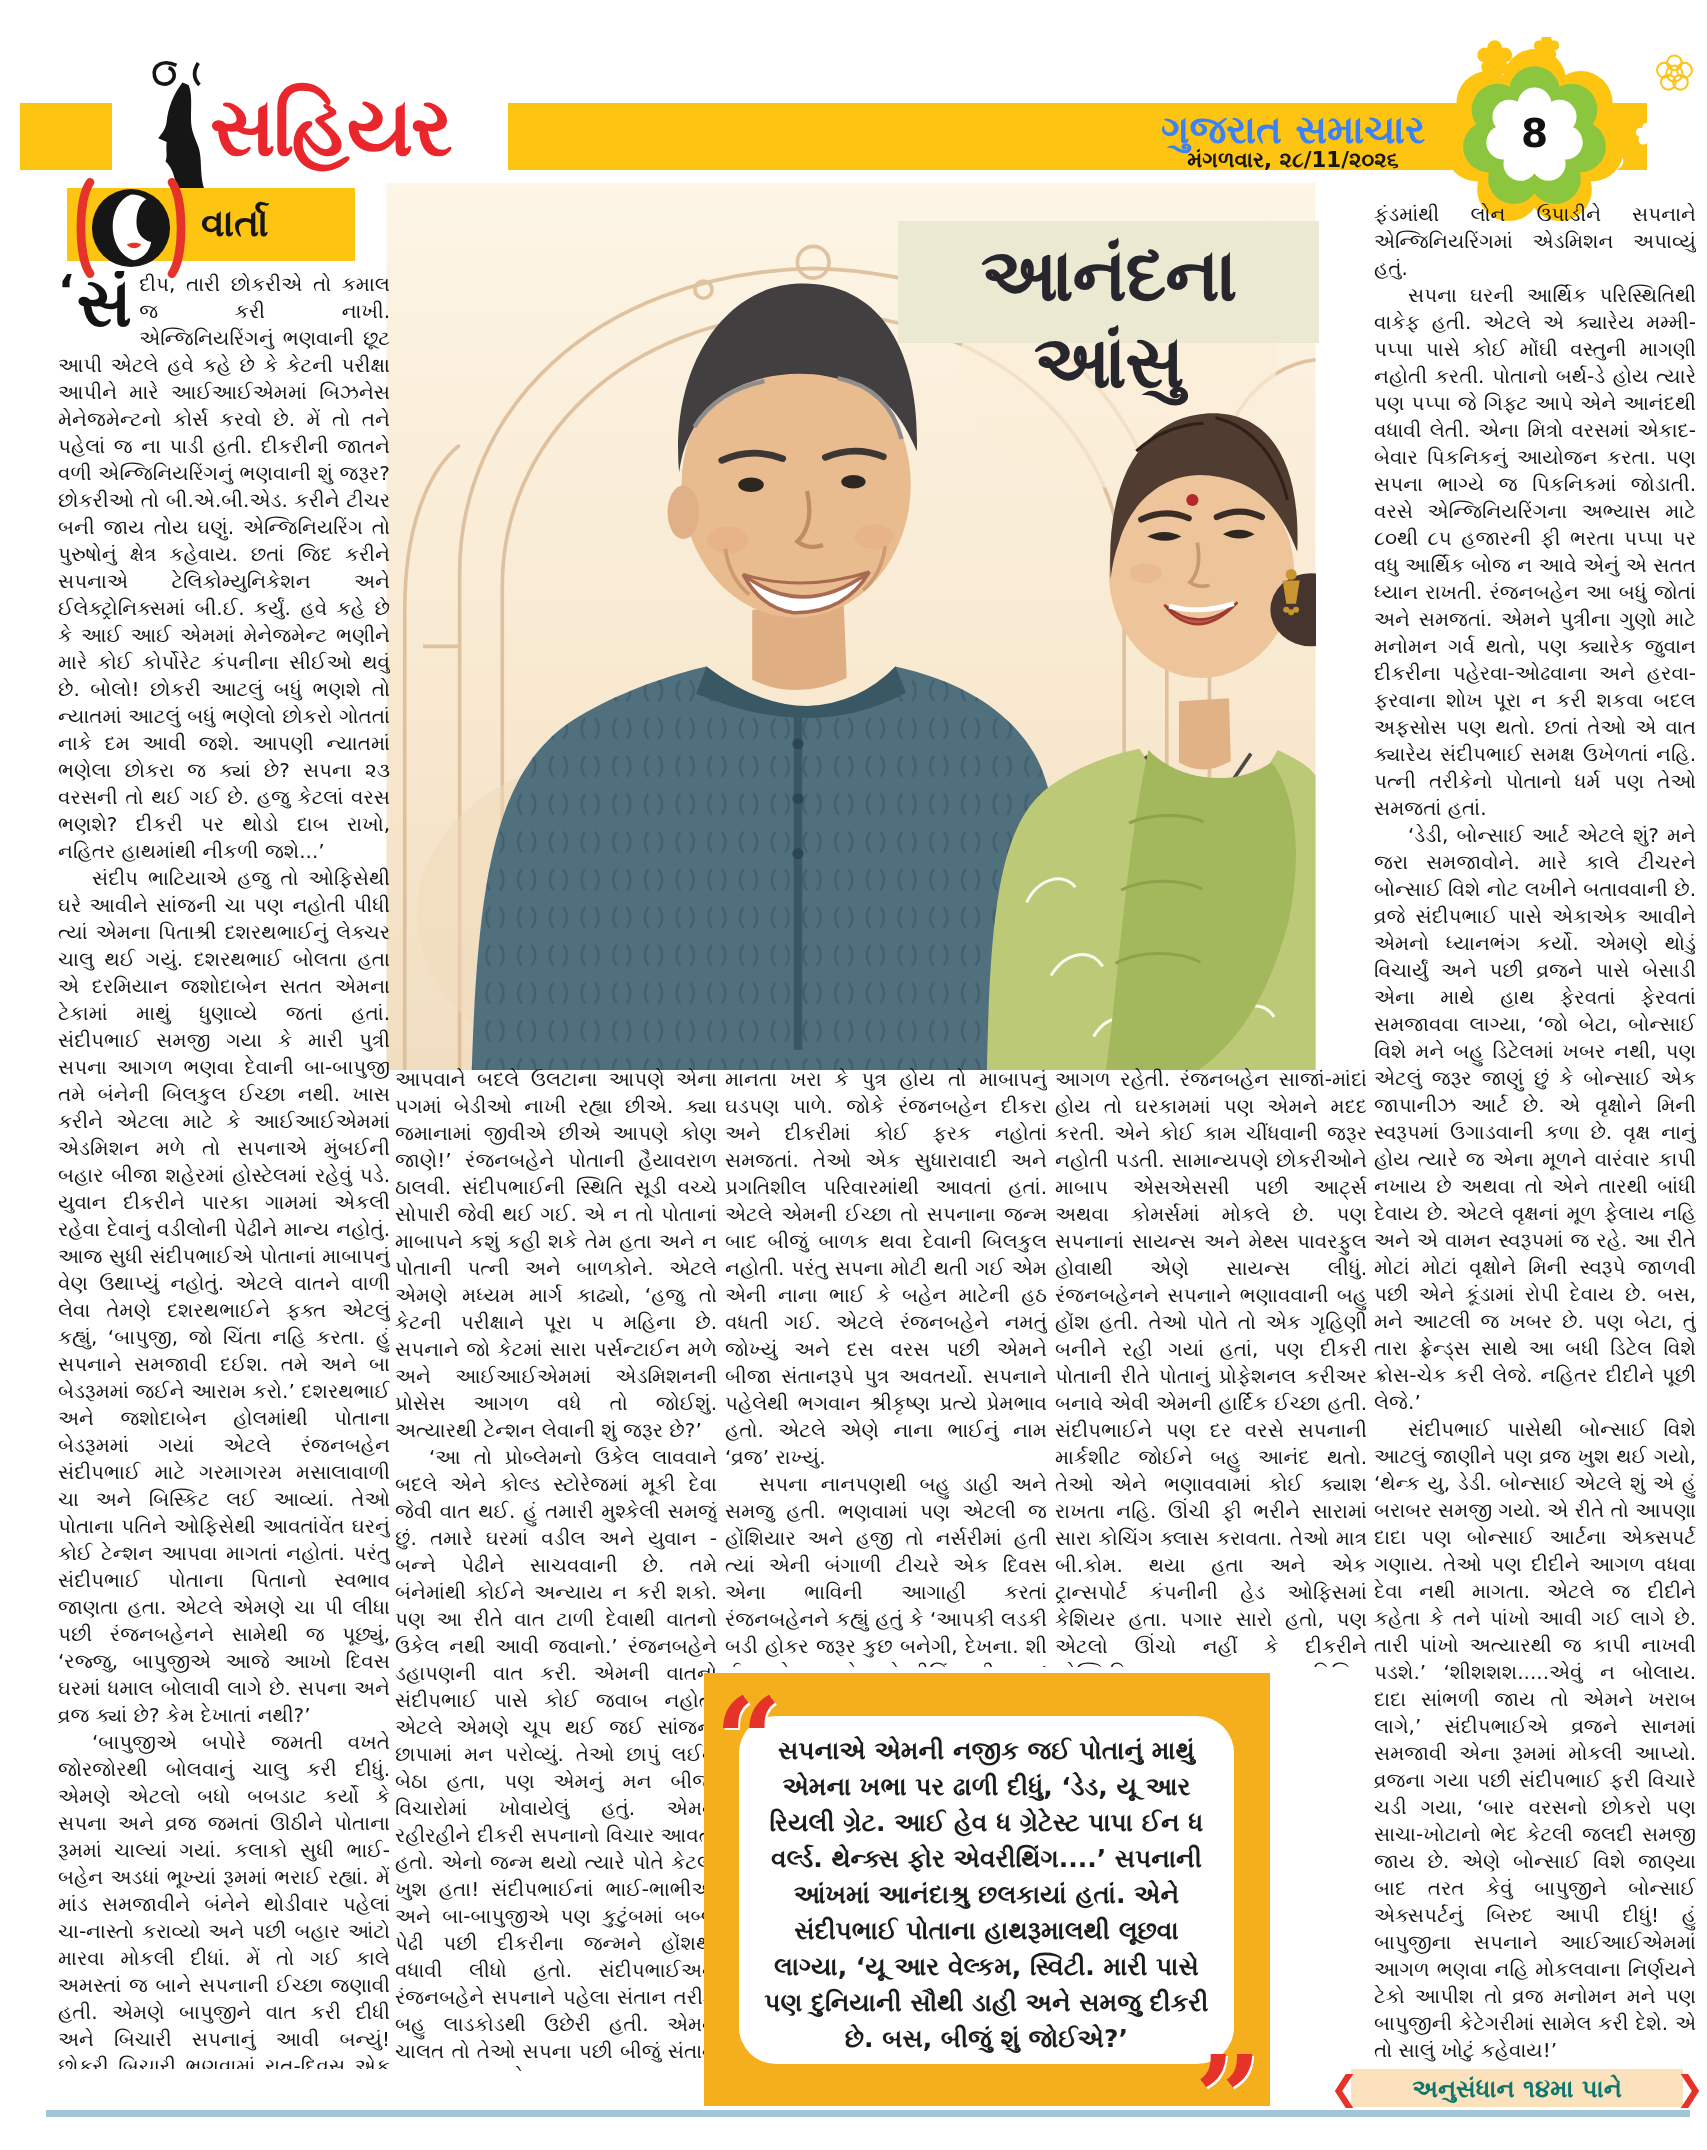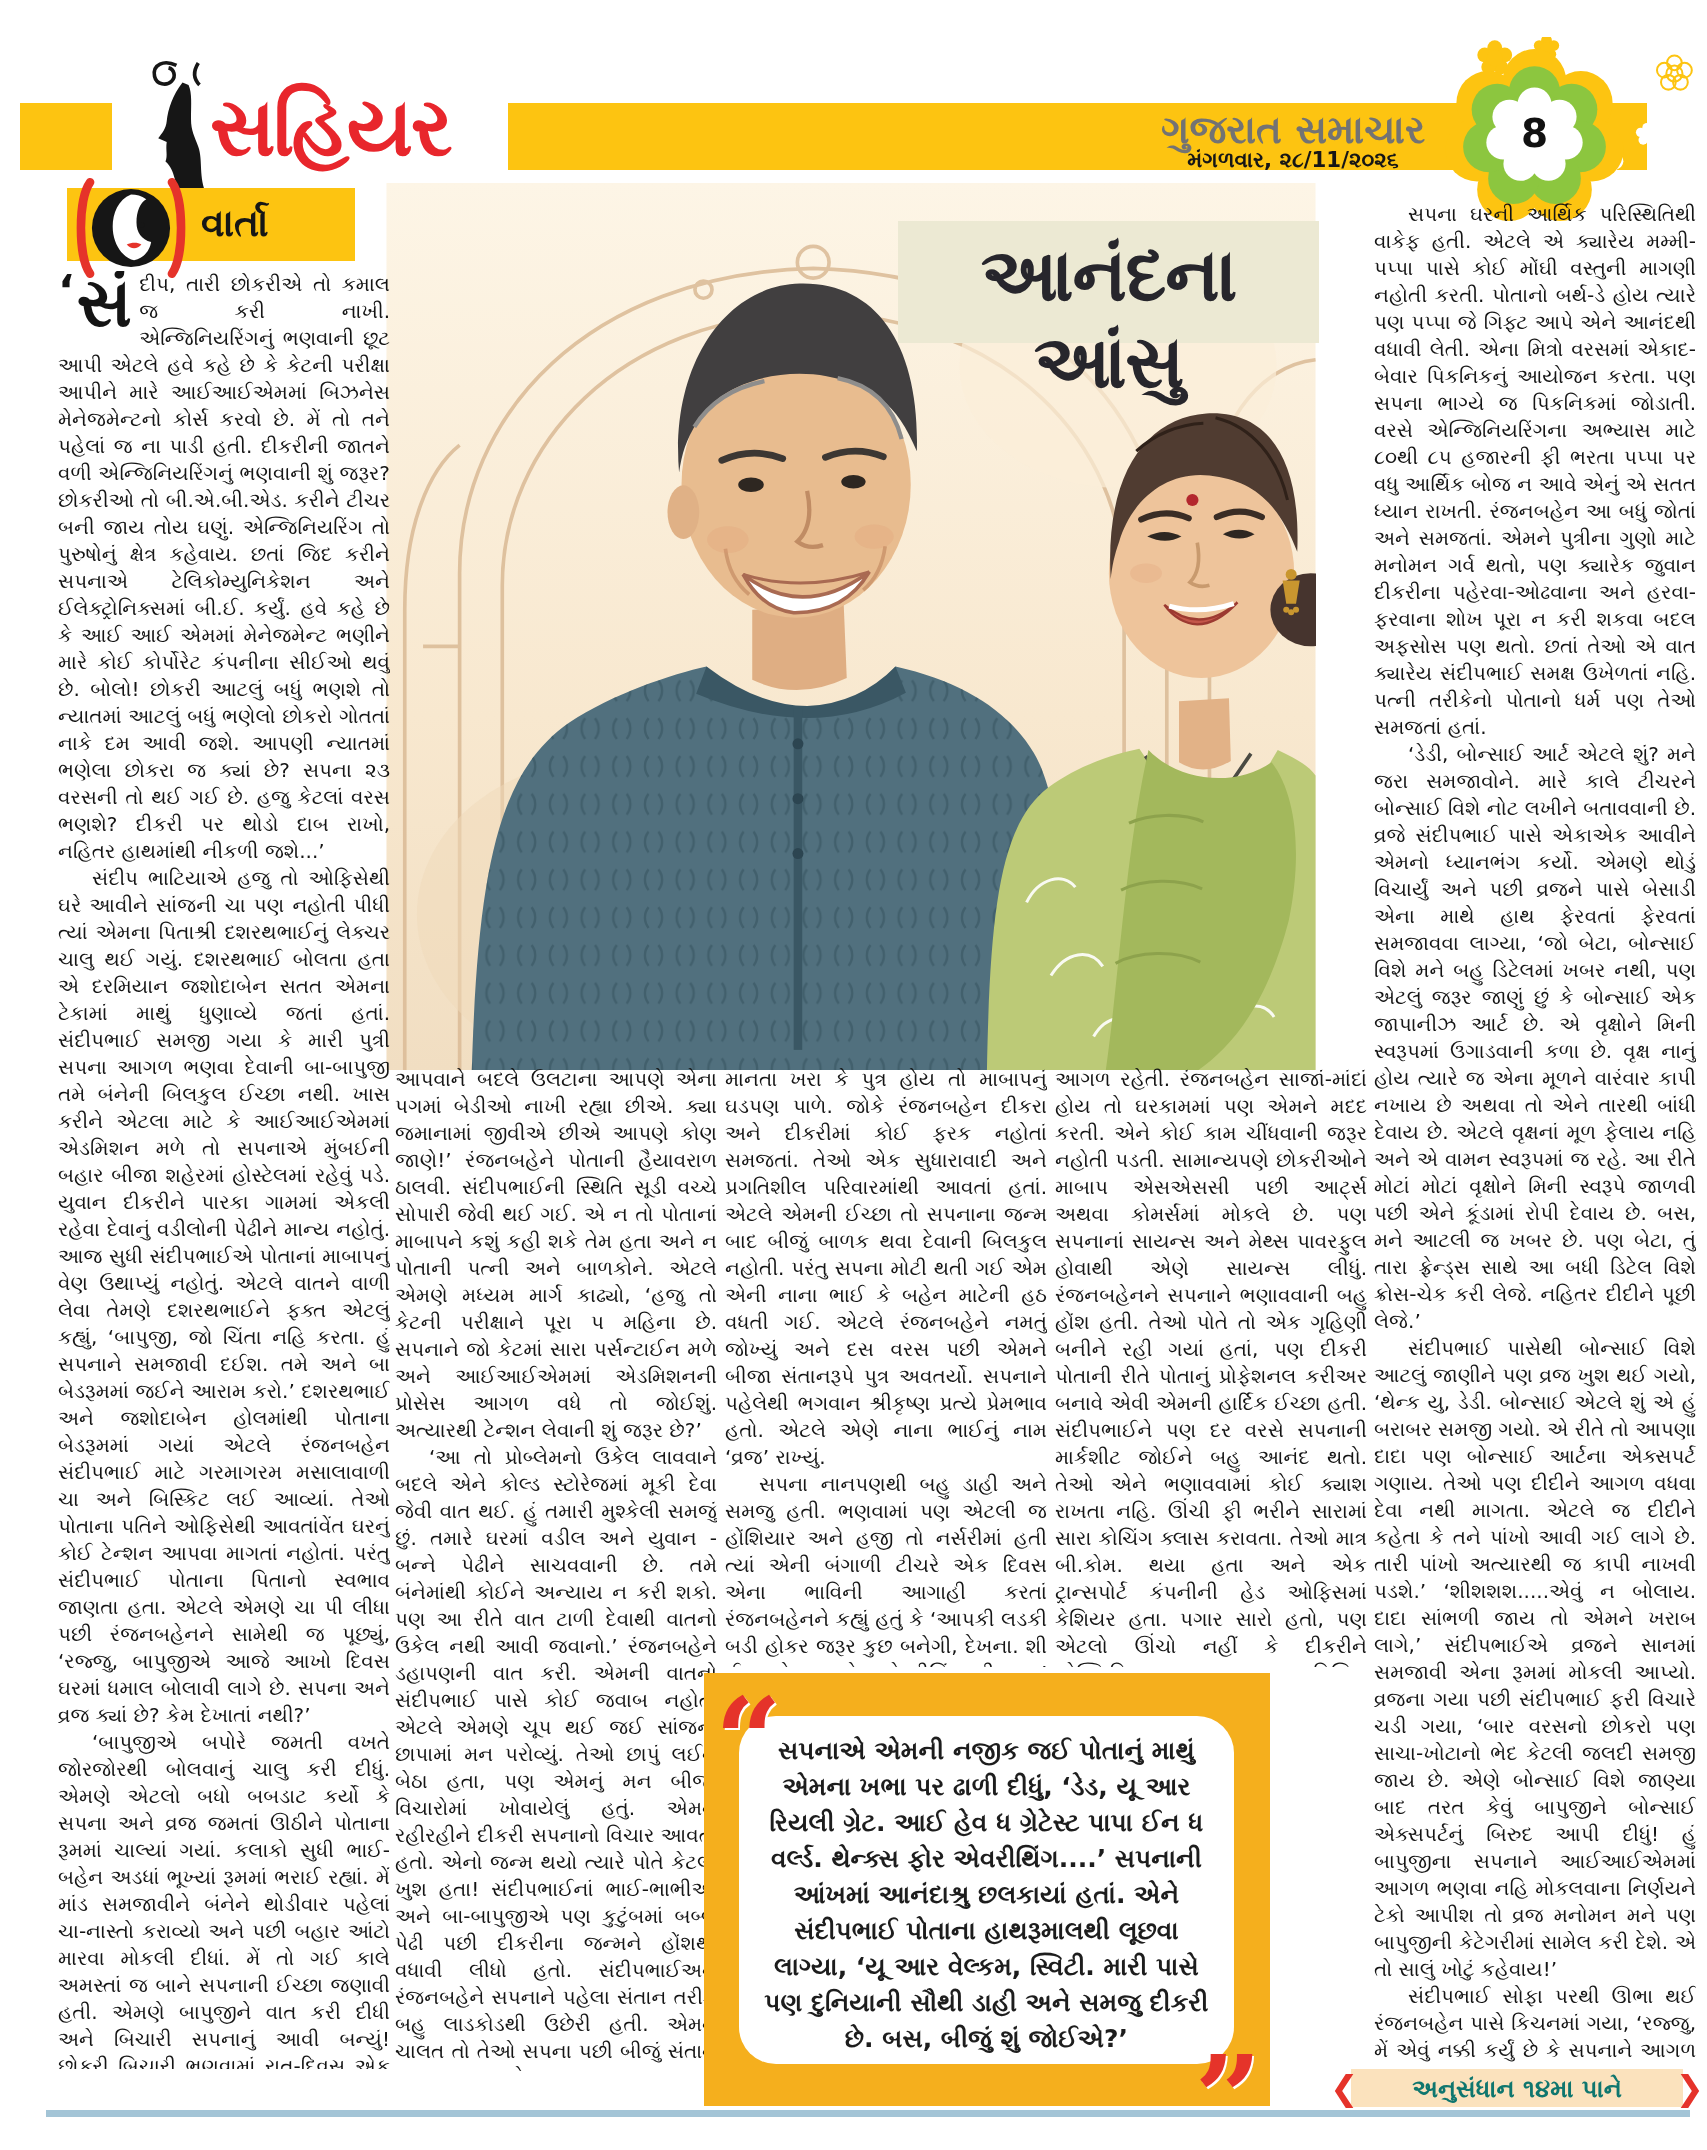--- a/index.html
+++ b/index.html
@@ -7,21 +7,21 @@
        font-family:"DejaVu Sans","Liberation Sans",sans-serif;color:#1b1b1b;}
   .abs{position:absolute;}
 
   
   #band{left:19.5px;top:103px;width:1627px;height:67px;background:#fdc411;}
   #logo-patch{left:112px;top:79px;width:396px;height:104px;background:#ffffff;}
   #logo-text{left:210px;top:78px;width:287px;height:104px;color:#e8262c;
              font-size:81px;font-weight:bold;line-height:98px;letter-spacing:-2.4px;}
   #logo-sketch{left:140px;top:58px;width:85px;height:140px;}
   #masthead{left:1037px;top:109px;width:512px;text-align:center;font-weight:bold;
-            font-size:39px;line-height:41px;color:#737373;}
+            font-size:39px;line-height:41px;color:#3b82f6;}
   #edition-date{left:1037px;top:149px;width:512px;text-align:center;font-weight:bold;
             font-size:21.3px;line-height:21.3px;color:#161616;}
   #pageflower{left:1443px;top:43px;width:183px;height:183px;}
   #pagenum{left:1443px;top:111px;width:183px;text-align:center;font-size:39px;
            font-weight:bold;color:#111;}
   #deco-flowers{left:1391px;top:37px;width:311px;height:201px;}
 
   
   #varta-strip{left:67px;top:188px;width:288px;height:73px;background:#fdc411;}
   #varta-label{left:201px;top:201px;width:152px;font-size:38px;font-weight:bold;color:#161616;}
@@ -250,20 +250,21 @@
     <p>‘આ તો પ્રોબ્લેમનો ઉકેલ લાવવાને બદલે એને કોલ્ડ સ્ટોરેજમાં મૂકી દેવા જેવી વાત થઈ. હું તમારી મુશ્કેલી સમજું છું. તમારે ઘરમાં વડીલ અને યુવાન - બન્ને પેઢીને સાચવવાની છે. તમે બંનેમાંથી કોઈને અન્યાય ન કરી શકો. પણ આ રીતે વાત ટાળી દેવાથી વાતનો ઉકેલ નથી આવી જવાનો.’ રંજનબહેને ડહાપણની વાત કરી. એમની વાતનો સંદીપભાઈ પાસે કોઈ જવાબ નહોતો એટલે એમણે ચૂપ થઈ જઈ સાંજના છાપામાં મન પરોવ્યું. તેઓ છાપું લઈને બેઠા હતા, પણ એમનું મન બીજા વિચારોમાં ખોવાયેલું હતું. એમને રહીરહીને દીકરી સપનાનો વિચાર આવતો હતો. એનો જન્મ થયો ત્યારે પોતે કેટલા ખુશ હતા! સંદીપભાઈનાં ભાઈ-ભાભીઓ અને બા-બાપુજીએ પણ કુટુંબમાં બબ્બે પેઢી પછી દીકરીના જન્મને હોંશથી વધાવી લીધો હતો. સંદીપભાઈઅને રંજનબહેને સપનાને પહેલા સંતાન તરીકે બહુ લાડકોડથી ઉછેરી હતી. એમનું ચાલત તો તેઓ સપના પછી બીજું સંતાન થવા જ ન દેત, પણ બા-બાપુજીના હઠાગ્રહ સામે એમનું કાંઈ ચાલ્યું નહિ. તેઓ એવું માનતાં કે વંશવેલો આગળ ચલાવવા એક દીકરો તો જોઈએ જ. સંદીપભાઈ પોતે પણ બહુ ચુસ્તપણે નહિ, પણ ઉપરછલ્લું એવું</p>
   </div>
 <div class="abs col" id="col3">
     <p class="cont">માનતા ખરા કે પુત્ર હોય તો માબાપનું ઘડપણ પાળે. જોકે રંજનબહેન દીકરા અને દીકરીમાં કોઈ ફરક નહોતાં સમજતાં. તેઓ એક સુધારાવાદી અને પ્રગતિશીલ પરિવારમાંથી આવતાં હતાં. એટલે એમની ઈચ્છા તો સપનાના જન્મ બાદ બીજું બાળક થવા દેવાની બિલકુલ નહોતી. પરંતુ સપના મોટી થતી ગઈ એમ એની નાના ભાઈ કે બહેન માટેની હઠ વધતી ગઈ. એટલે રંજનબહેને નમતું જોખ્યું અને દસ વરસ પછી એમને બીજા સંતાનરૂપે પુત્ર અવતર્યો. સપનાને પહેલેથી ભગવાન શ્રીકૃષ્ણ પ્રત્યે પ્રેમભાવ હતો. એટલે એણે નાના ભાઈનું નામ ‘વ્રજ’ રાખ્યું.</p>
     <p>સપના નાનપણથી બહુ ડાહી અને સમજુ હતી. ભણવામાં પણ એટલી જ હોંશિયાર અને હજી તો નર્સરીમાં હતી ત્યાં એની બંગાળી ટીચરે એક દિવસ એના ભાવિની આગાહી કરતાં રંજનબહેનને કહ્યું હતું કે ‘આપકી લડકી બડી હોકર જરૂર કુછ બનેગી, દેખના. શી ઈઝ સો ગુડ એટ એવરીથિંગ શી ડઝ.’ સપના ભણવા ઉપરાંત સ્કૂલની દરેક એક્ટિવિટીમાં</p>
   </div>
 <div class="abs col" id="col4">
     <p class="cont">આગળ રહેતી. રંજનબહેન સાજાં-માંદાં હોય તો ઘરકામમાં પણ એમને મદદ કરતી. એને કોઈ કામ ચીંધવાની જરૂર નહોતી પડતી. સામાન્યપણે છોકરીઓને માબાપ એસએસસી પછી આર્ટ્સ અથવા કોમર્સમાં મોકલે છે. પણ સપનાનાં સાયન્સ અને મેથ્સ પાવરફુલ હોવાથી એણે સાયન્સ લીધું. રંજનબહેનને સપનાને ભણાવવાની બહુ હોંશ હતી. તેઓ પોતે તો એક ગૃહિણી બનીને રહી ગયાં હતાં, પણ દીકરી પોતાની રીતે પોતાનું પ્રોફેશનલ કરીઅર બનાવે એવી એમની હાર્દિક ઈચ્છા હતી. સંદીપભાઈને પણ દર વરસે સપનાની માર્કશીટ જોઈને બહુ આનંદ થતો. તેઓ એને ભણાવવામાં કોઈ ક્યાશ રાખતા નહિ. ઊંચી ફી ભરીને સારામાં સારા કોચિંગ ક્લાસ કરાવતા. તેઓ માત્ર બી.કોમ. થયા હતા અને એક ટ્રાન્સપોર્ટ કંપનીની હેડ ઓફિસમાં કેશિયર હતા. પગાર સારો હતો, પણ એટલો ઊંચો નહીં કે દીકરીને એન્જિનિયર બનાવવા પ્રતિષ્ઠિત કોલેજમાં રમતાં રમતાં એડમિશન લઈ લે. છતાં એમણે પોતાના પ્રોવિડન્ટ</p>
   </div>
 <div class="abs col" id="col5">
+    <p class="cont">ફંડમાંથી લોન ઉપાડીને સપનાને એન્જિનિયરિંગમાં એડમિશન અપાવ્યું હતું.</p>
     <p>સપના ઘરની આર્થિક પરિસ્થિતિથી વાકેફ હતી. એટલે એ ક્યારેય મમ્મી-પપ્પા પાસે કોઈ મોંઘી વસ્તુની માગણી નહોતી કરતી. પોતાનો બર્થ-ડે હોય ત્યારે પણ પપ્પા જે ગિફ્ટ આપે એને આનંદથી વધાવી લેતી. એના મિત્રો વરસમાં એકાદ-બેવાર પિકનિકનું આયોજન કરતા. પણ સપના ભાગ્યે જ પિકનિકમાં જોડાતી. વરસે એન્જિનિયરિંગના અભ્યાસ માટે ૮૦થી ૮૫ હજારની ફી ભરતા પપ્પા પર વધુ આર્થિક બોજ ન આવે એનું એ સતત ધ્યાન રાખતી. રંજનબહેન આ બધું જોતાં અને સમજતાં. એમને પુત્રીના ગુણો માટે મનોમન ગર્વ થતો, પણ ક્યારેક જુવાન દીકરીના પહેરવા-ઓઢવાના અને હરવા-ફરવાના શોખ પૂરા ન કરી શકવા બદલ અફસોસ પણ થતો. છતાં તેઓ એ વાત ક્યારેય સંદીપભાઈ સમક્ષ ઉખેળતાં નહિ. પત્ની તરીકેનો પોતાનો ધર્મ પણ તેઓ સમજતાં હતાં.</p>
     <p>‘ડેડી, બોન્સાઈ આર્ટ એટલે શું? મને જરા સમજાવોને. મારે કાલે ટીચરને બોન્સાઈ વિશે નોટ લખીને બતાવવાની છે. વ્રજે સંદીપભાઈ પાસે એકાએક આવીને એમનો ધ્યાનભંગ કર્યો. એમણે થોડું વિચાર્યું અને પછી વ્રજને પાસે બેસાડી એના માથે હાથ ફેરવતાં ફેરવતાં સમજાવવા લાગ્યા, ‘જો બેટા, બોન્સાઈ વિશે મને બહુ ડિટેલમાં ખબર નથી, પણ એટલું જરૂર જાણું છું કે બોન્સાઈ એક જાપાનીઝ આર્ટ છે. એ વૃક્ષોને મિની સ્વરૂપમાં ઉગાડવાની કળા છે. વૃક્ષ નાનું હોય ત્યારે જ એના મૂળને વારંવાર કાપી નખાય છે અથવા તો એને તારથી બાંધી દેવાય છે. એટલે વૃક્ષનાં મૂળ ફેલાય નહિ અને એ વામન સ્વરૂપમાં જ રહે. આ રીતે મોટાં મોટાં વૃક્ષોને મિની સ્વરૂપે જાળવી પછી એને કૂંડામાં રોપી દેવાય છે. બસ, મને આટલી જ ખબર છે. પણ બેટા, તું તારા ફ્રેન્ડ્સ સાથે આ બધી ડિટેલ વિશે ક્રોસ-ચેક કરી લેજે. નહિતર દીદીને પૂછી લેજે.’</p>
     <p>સંદીપભાઈ પાસેથી બોન્સાઈ વિશે આટલું જાણીને પણ વ્રજ ખુશ થઈ ગયો, ‘થેન્ક યુ, ડેડી. બોન્સાઈ એટલે શું એ હું બરાબર સમજી ગયો. એ રીતે તો આપણા દાદા પણ બોન્સાઈ આર્ટના એક્સપર્ટ ગણાય. તેઓ પણ દીદીને આગળ વધવા દેવા નથી માગતા. એટલે જ દીદીને કહેતા કે તને પાંખો આવી ગઈ લાગે છે. તારી પાંખો અત્યારથી જ કાપી નાખવી પડશે.’ ‘શીશશશ.....એવું ન બોલાય. દાદા સાંભળી જાય તો એમને ખરાબ લાગે,’ સંદીપભાઈએ વ્રજને સાનમાં સમજાવી એના રૂમમાં મોકલી આપ્યો. વ્રજના ગયા પછી સંદીપભાઈ ફરી વિચારે ચડી ગયા, ‘બાર વરસનો છોકરો પણ સાચા-ખોટાનો ભેદ કેટલી જલદી સમજી જાય છે. એણે બોન્સાઈ વિશે જાણ્યા બાદ તરત કેવું બાપુજીને બોન્સાઈ એક્સપર્ટનું બિરુદ આપી દીધું! હું બાપુજીના સપનાને આઈઆઈએમમાં આગળ ભણવા નહિ મોકલવાના નિર્ણયને ટેકો આપીશ તો વ્રજ મનોમન મને પણ બાપુજીની કેટેગરીમાં સામેલ કરી દેશે. એ તો સાલું ખોટું કહેવાય!’</p>
     <p>સંદીપભાઈ સોફા પરથી ઊભા થઈ રંજનબહેન પાસે કિચનમાં ગયા, ‘રજ્જુ, મેં એવું નક્કી કર્યું છે કે સપનાને આગળ ભણવા માટે પૂરેપૂરો સપોર્ટ આપવો. એને આઈઆઈએમમાં જવા કેટ આપવી હોય તોય ભલે આપે. આવતી કાલે સવારે જ મારે સવારની ચા સાથે ડાઈનિંગ ટેબલ પર એને આ સરપ્રાઈઝ આપવું છે....’</p>
   </div>
 
 <div class="abs" id="quote-box">
   <div id="quote-inner">
     <div id="quote-text">સપનાએ એમની નજીક જઈ પોતાનું માથું એમના ખભા પર ઢાળી દીધું, ‘ડેડ, યૂ આર રિયલી ગ્રેટ. આઈ હેવ ધ ગ્રેટેસ્ટ પાપા ઈન ધ વર્લ્ડ. થેન્ક્સ ફોર એવરીથિંગ....’ સપનાની આંખમાં આનંદાશ્રુ છલકાયાં હતાં. એને સંદીપભાઈ પોતાના હાથરૂમાલથી લૂછવા લાગ્યા, ‘યૂ આર વેલ્કમ, સ્વિટી. મારી પાસે પણ દુનિયાની સૌથી ડાહી અને સમજુ દીકરી છે. બસ, બીજું શું જોઈએ?’</div>
   </div>

